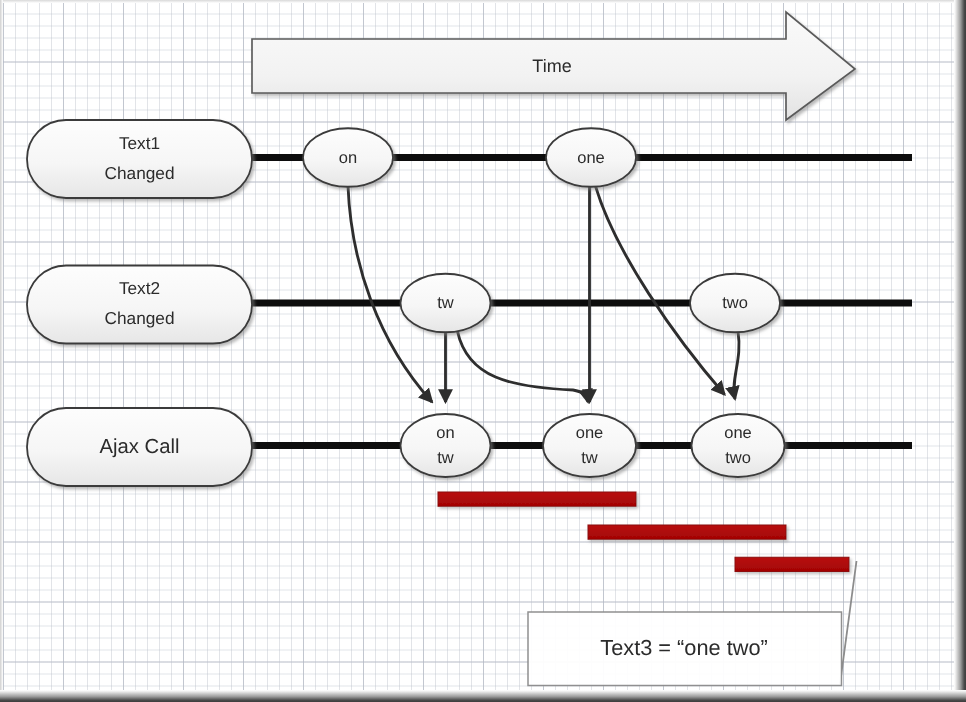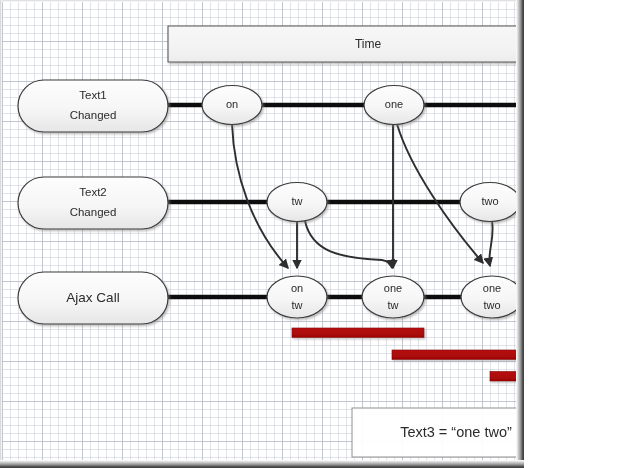--- a/index.html
+++ b/index.html
@@ -3,21 +3,21 @@
 <meta charset="utf-8">
 <style>
   html, body {
     margin: 0;
     padding: 0;
     background: #ffffff;
     font-family: "Liberation Sans", sans-serif;
   }
   #canvas {
     position: relative;
-    width: 524px;
+    width: 644px;
     height: 468px;
     overflow: hidden;
     background: #ffffff;
   }
   
   #grid {
     position: absolute;
     left: 0; top: 0;
     width: 644px; height: 468px;
     background-color: #ffffff;

